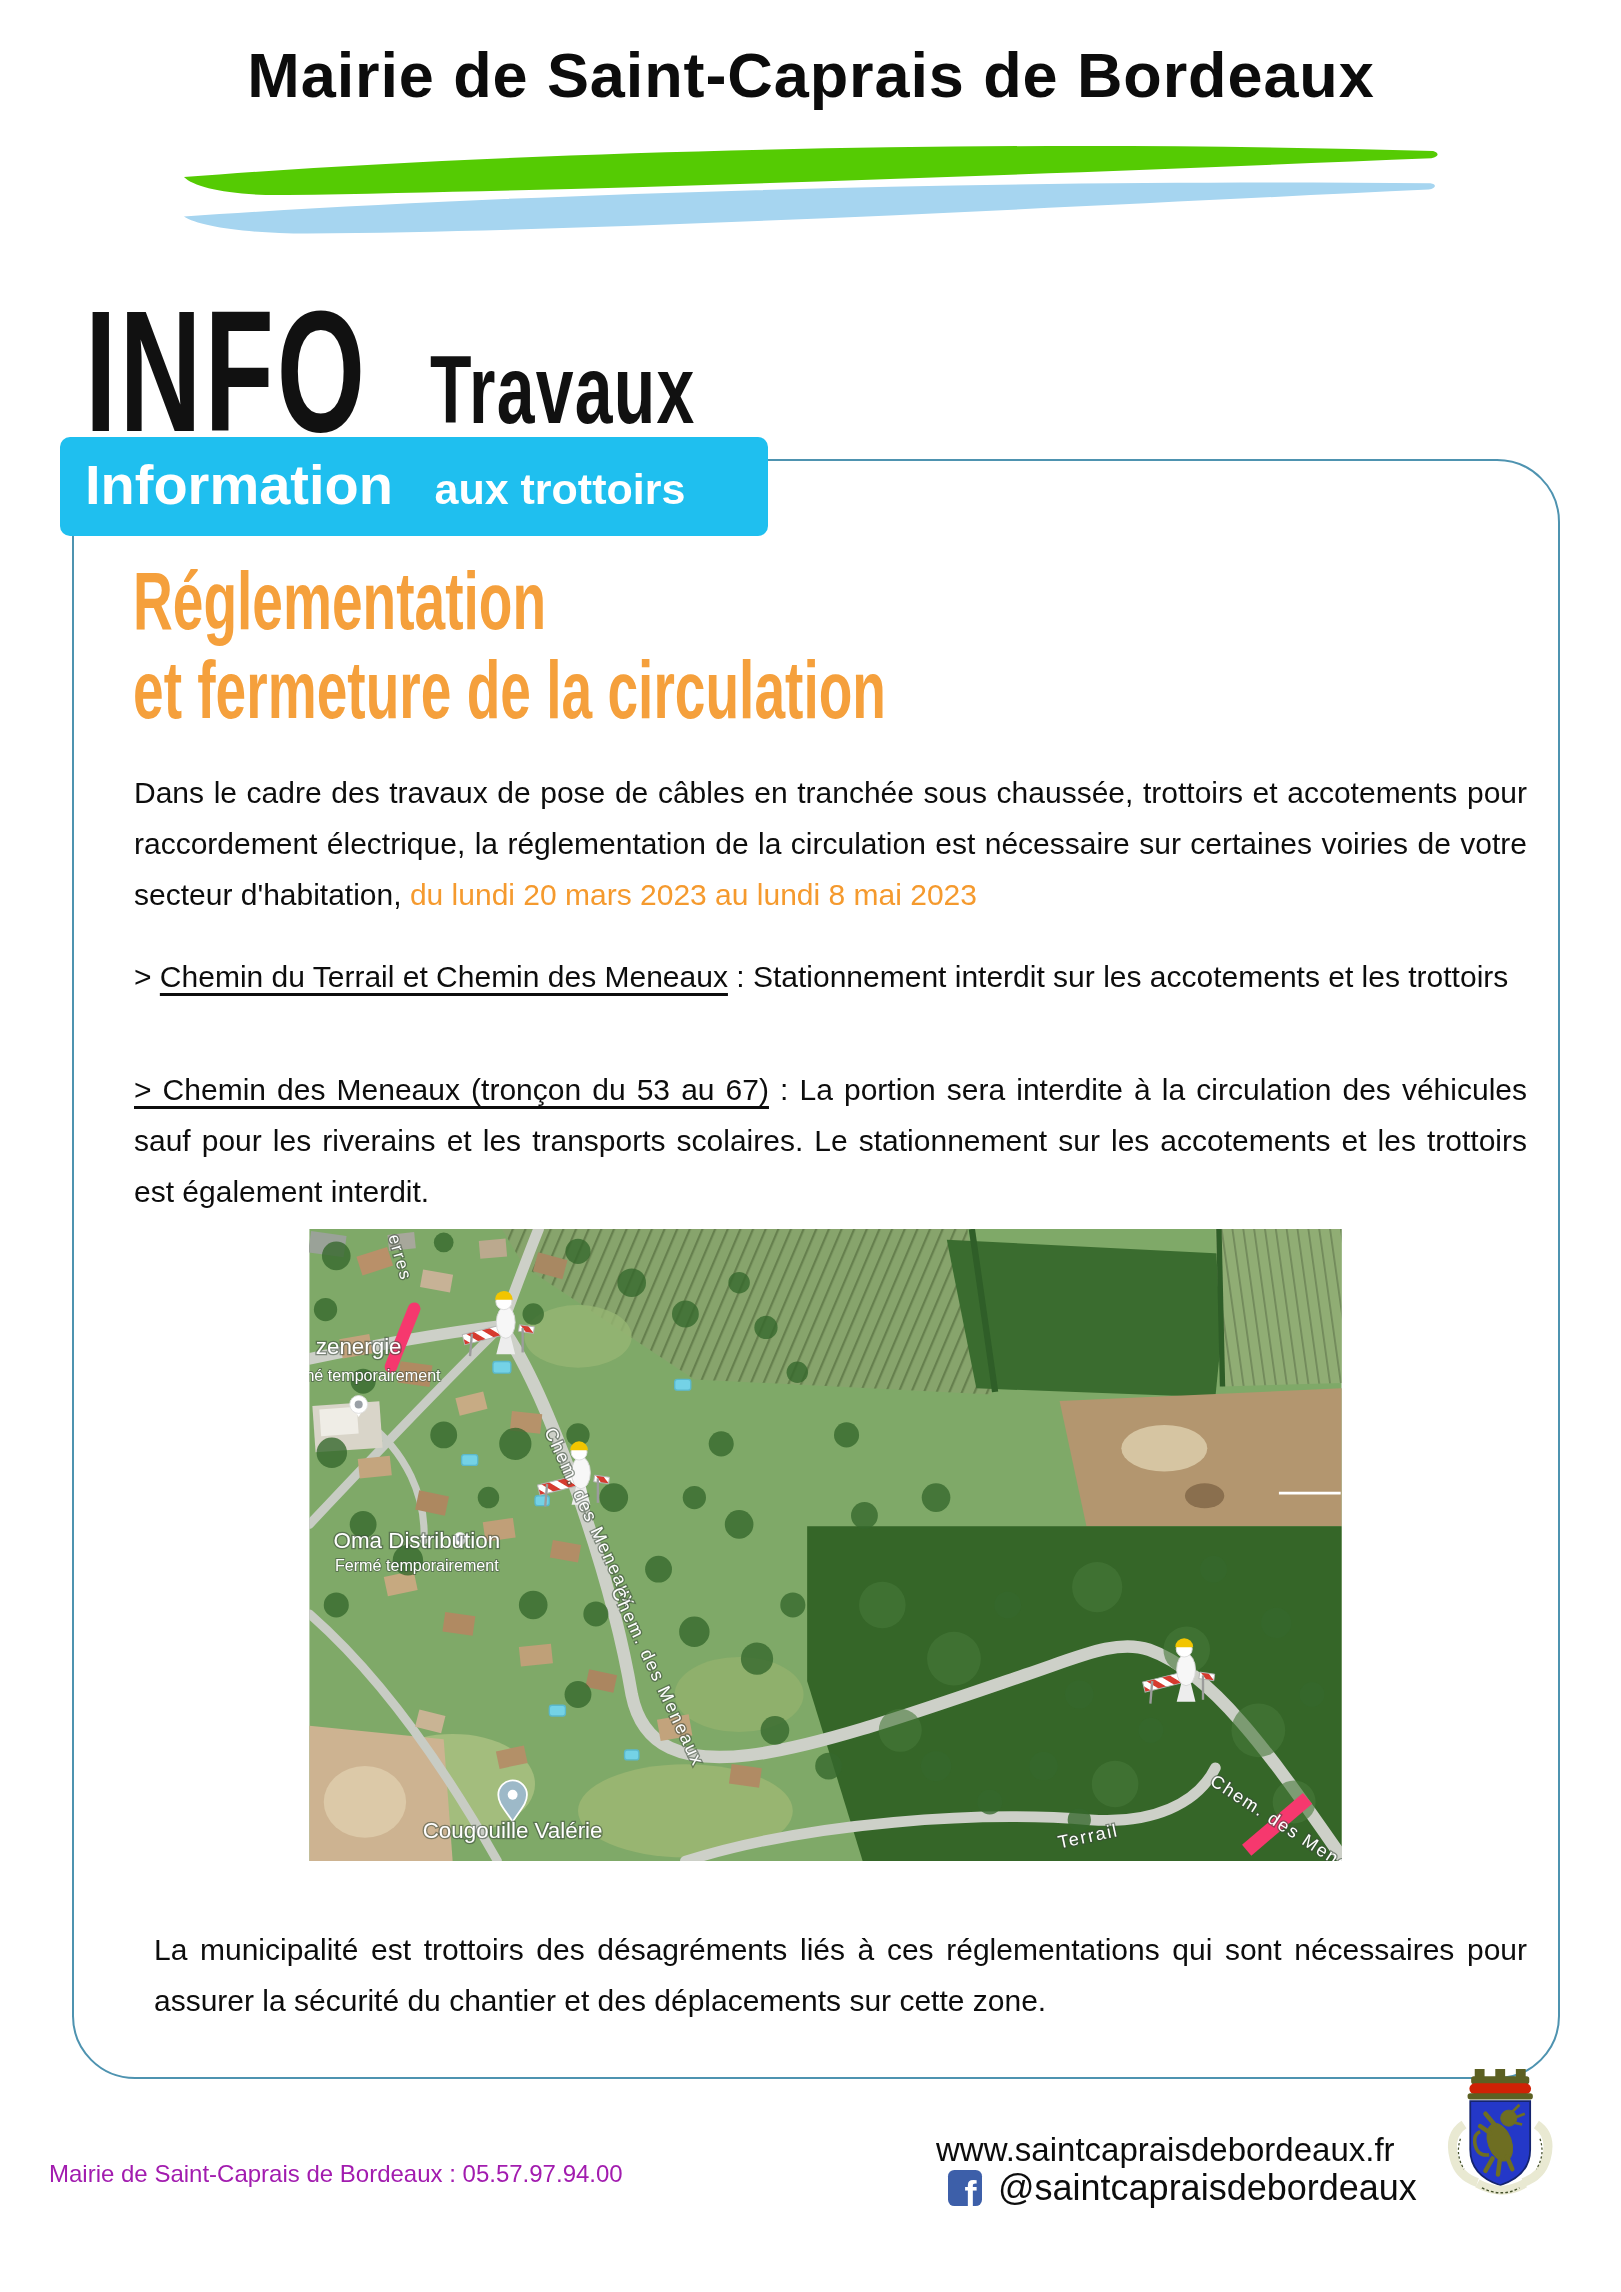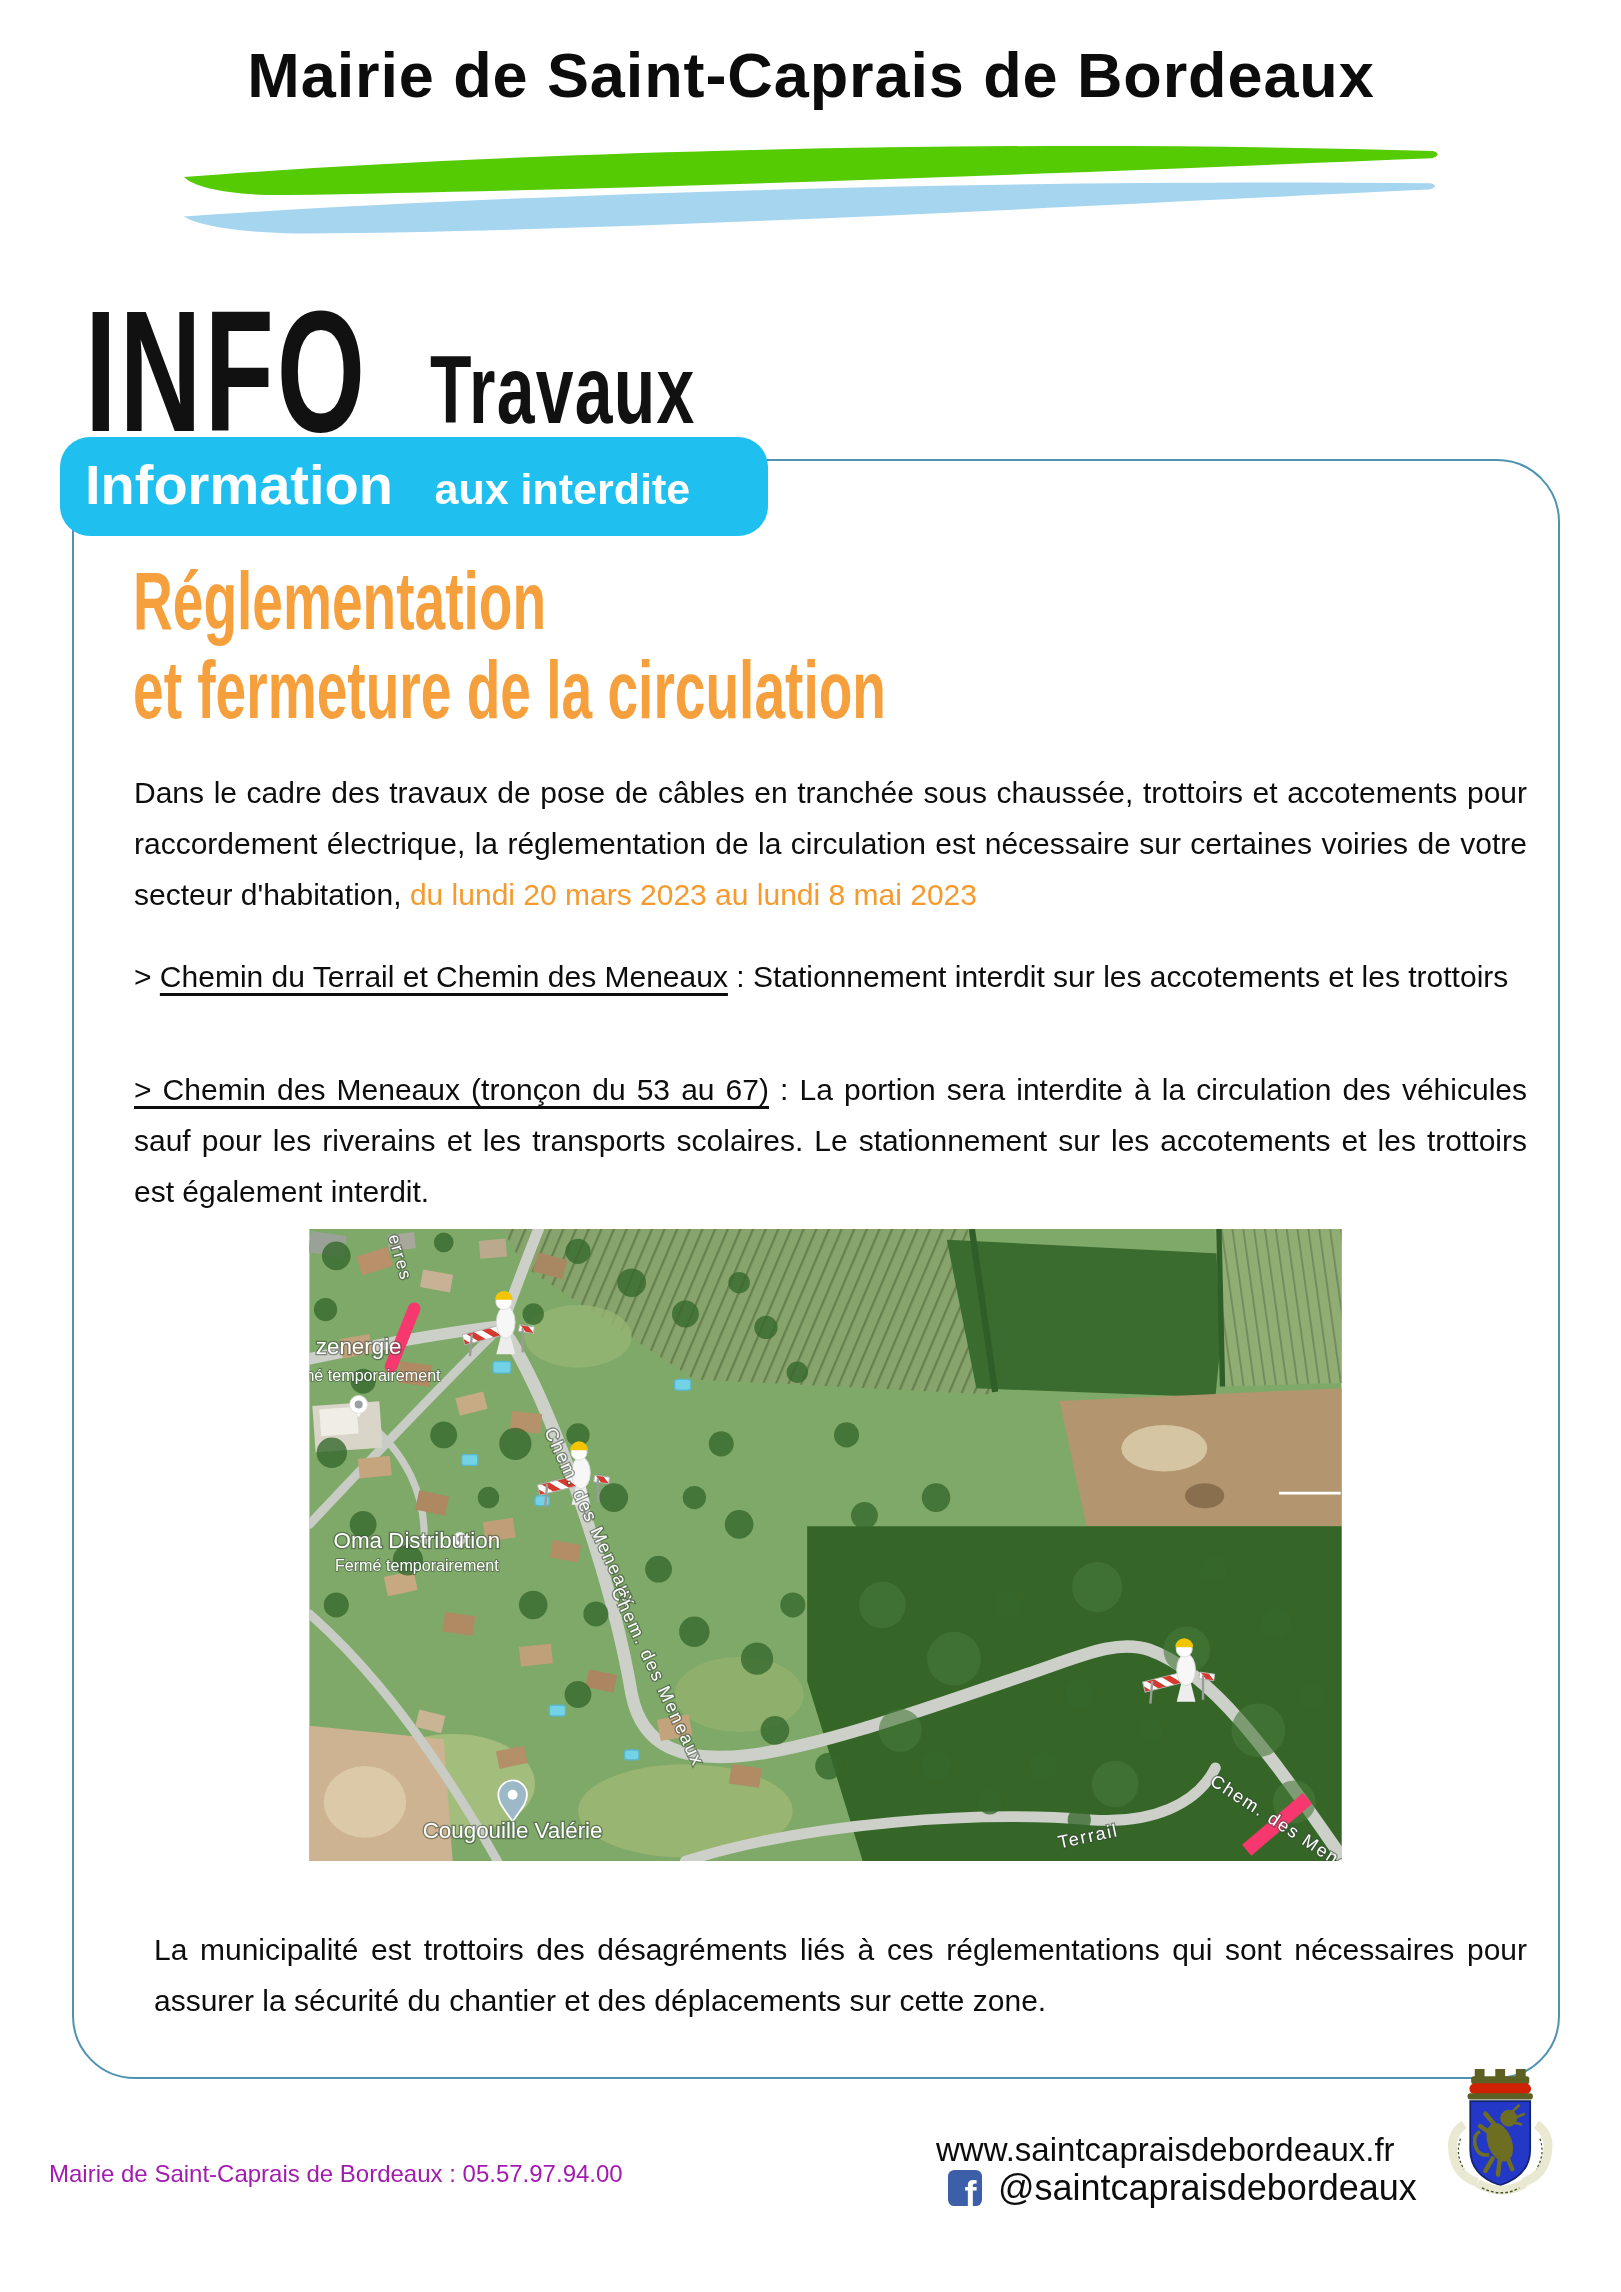--- a/index.html
+++ b/index.html
@@ -8,21 +8,21 @@
   .abs{position:absolute;}
   
   .title{left:0;top:39px;width:1622px;text-align:center;font-size:63px;letter-spacing:0.9px;color:#0c0c0c;font-weight:bold;}
   
   .cond{display:inline-block;transform-origin:0 100%;font-weight:bold;white-space:nowrap;}
   .info-big{left:85px;top:285px;font-size:172px;line-height:1;letter-spacing:4.5px;transform:scaleX(.66);}
   .info-small{left:430px;top:341px;font-size:97px;line-height:1;letter-spacing:1.8px;transform:scaleX(.70);}
   
   .frame{left:72px;top:459px;width:1484px;height:1616px;border:2.2px solid #4e93b0;border-radius:63px;}
   
-  .banner{left:60px;top:437px;width:708px;height:99px;background:#1fbfef;border-radius:30px;
+  .banner{left:60px;top:437px;width:708px;height:99px;background:#1fbfef;border-radius:10px;
           display:flex;align-items:baseline;padding-left:25px;box-sizing:border-box;}
   .banner .b1{font-size:56px;font-weight:bold;color:#fff;line-height:95px;}
   .banner .b2{font-size:43px;font-weight:bold;color:#fff;margin-left:16px;}
   
   .head-orange{left:133px;top:557px;font-size:81px;line-height:89px;font-weight:bold;color:#f5a03c;
                transform:scaleX(.68);transform-origin:0 0;white-space:pre-line;}
   
   .para{font-size:30px;line-height:51px;text-align:justify;color:#0d0d0d;}
   .p1{left:134px;top:767px;width:1393px;}
   .b1{left:134px;top:951px;width:1393px;}
@@ -49,21 +49,21 @@
   <path d="M10,82 C400,55 960,40 1402,45 C1409,46 1409,50 1400,52 C1010,70 520,98 148,101 C80,101 26,93 10,82 Z" fill="#a6d5f0"></path>
 </svg>
 
 <div class="abs cond info-big">INFO</div>
 <div class="abs cond info-small">Travaux</div>
 
 <div class="abs frame"></div>
 
 <div class="abs banner">
   <span class="b1">Information</span>
-  <span class="b2">aux interdite</span>
+  <span class="b2">aux trottoirs</span>
 </div>
 
 <div class="abs head-orange">Réglementation
 et fermeture de la circulation</div>
 
 <div class="abs para p1">
   <span>Dans le cadre des travaux de pose de câbles en tranchée sous chaussée, trottoirs et accotements pour raccordement électrique, la réglementation de la circulation est nécessaire sur certaines voiries de votre secteur d'habitation, </span><span class="orange">du lundi 20 mars 2023 au lundi 8 mai 2023</span>
 </div>
 
 <div class="abs para b1">

